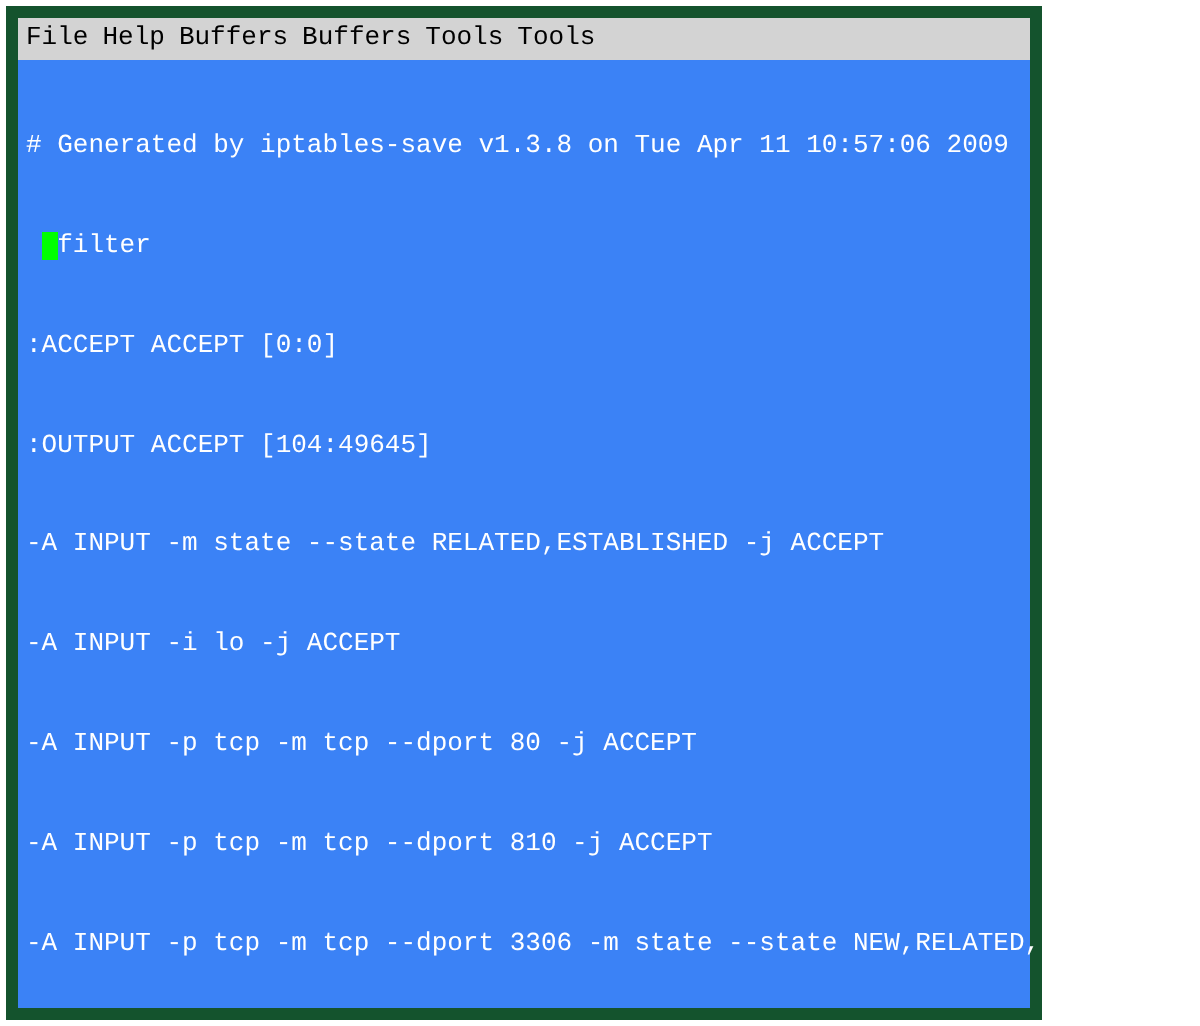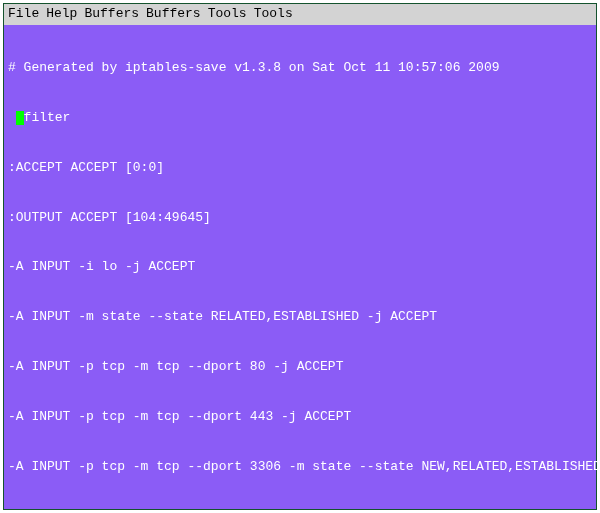--- a/index.html
+++ b/index.html
@@ -6,25 +6,25 @@
     body {
       width: 600px;
       height: 513px;
       background: #fff;
       font-family: "Courier New", monospace;
       font-size: 13px;
       line-height: 1.28;
       overflow: hidden;
     }
     .editor {
-      width: 594px;
+      width: 518px;
       height: 507px;
       margin: 3px;
-      background: #8b5cf6;
-      border: 1px solid #14532d;
+      background: #3b82f6;
+      border: 6px solid #14532d;
     }
     .menubar {
       background: #d3d3d3;
       color: #000;
       padding: 2px 4px;
       font-family: "Courier New", monospace;
       font-size: 13px;
       display: flex;
       gap: 0;
     }
@@ -56,28 +56,28 @@
 <div class="editor">
   <div class="menubar">
     <span>File</span>
     <span>Help</span>
     <span>Buffers</span>
     <span>Buffers</span>
     <span>Tools</span>
     <span>Tools</span>
   </div>
   <div class="buffer">
-    <div class="line"># Generated by iptables-save v1.3.8 on Sat Oct 11 10:57:06 2009</div>
+    <div class="line"># Generated by iptables-save v1.3.8 on Tue Apr 11 10:57:06 2009</div>
     <div class="line cursor-line"><span class="cursor"></span><span> *filter</span></div>
     <div class="line">:ACCEPT ACCEPT [0:0]</div>
     <div class="line">:OUTPUT ACCEPT [104:49645]</div>
+    <div class="line">-A INPUT -m state --state RELATED,ESTABLISHED -j ACCEPT</div>
     <div class="line">-A INPUT -i lo -j ACCEPT</div>
-    <div class="line">-A INPUT -m state --state RELATED,ESTABLISHED -j ACCEPT</div>
     <div class="line">-A INPUT -p tcp -m tcp --dport 80 -j ACCEPT</div>
-    <div class="line">-A INPUT -p tcp -m tcp --dport 443 -j ACCEPT</div>
+    <div class="line">-A INPUT -p tcp -m tcp --dport 810 -j ACCEPT</div>
     <div class="line">-A INPUT -p tcp -m tcp --dport 3306 -m state --state NEW,RELATED,ESTABLISHED -j\</div>
     
     
     
     
     
     
     
     
     

